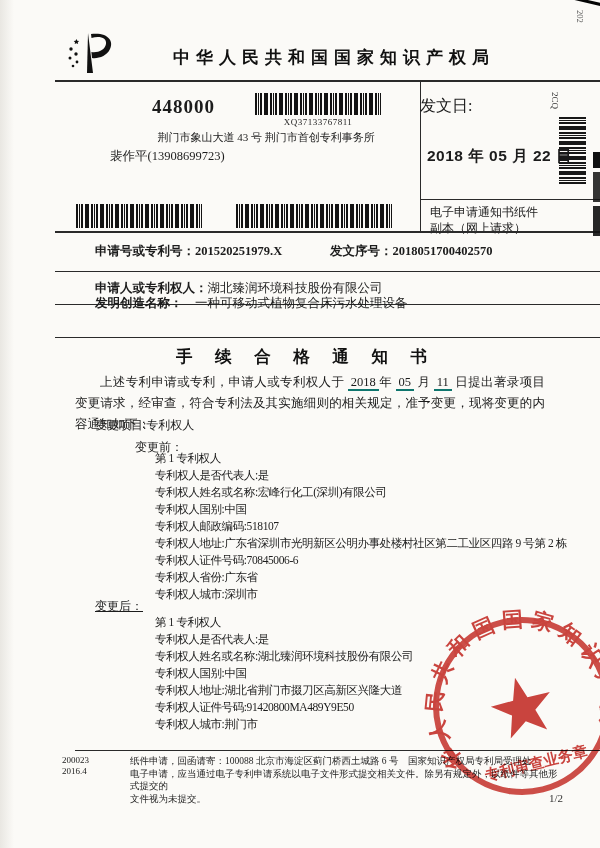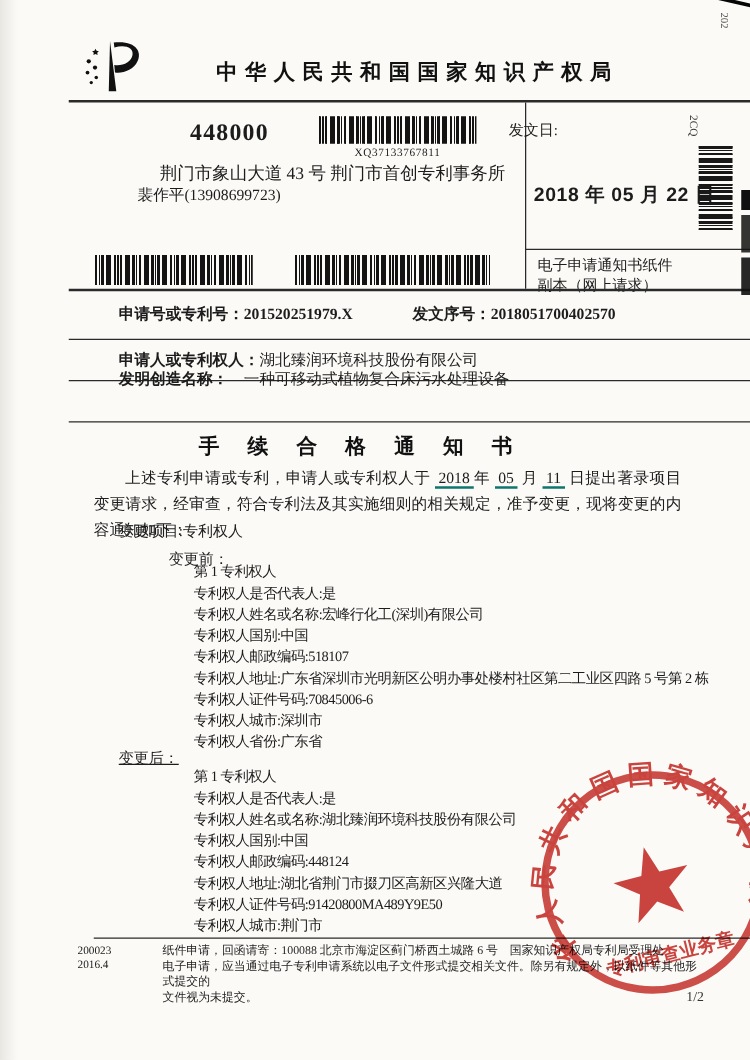--- a/index.html
+++ b/index.html
@@ -17,30 +17,30 @@
   .rule{background:#2a2a2a;}
   
   .postal{left:152px;top:96px;font-size:19px;font-weight:700;letter-spacing:1px;}
   .bc-h{background-image:
       repeating-linear-gradient(90deg,#131313 0 2px,rgba(0,0,0,0) 2px 5px),
       repeating-linear-gradient(90deg,#131313 0 1px,rgba(0,0,0,0) 1px 3px);}
   .bc-v{background-image:
       repeating-linear-gradient(0deg,#181818 0 2px,rgba(0,0,0,0) 2px 5px),
       repeating-linear-gradient(0deg,#181818 0 1px,rgba(0,0,0,0) 1px 3px);}
   .bc-cap{left:255px;top:117px;width:126px;text-align:center;font-size:9px;letter-spacing:.5px;}
-  .addr{left:110px;top:130px;width:312px;text-align:center;font-size:14px;white-space:nowrap;}
+  .addr{left:110px;top:130px;width:312px;text-align:center;font-size:11px;white-space:nowrap;}
   .addr2{left:110px;top:148px;width:312px;font-size:12.5px;}
-  .date-label{left:407px;top:96px;font-size:12px;}
+  .date-label{left:420px;top:96px;font-size:16px;}
   .date-val{left:427px;top:146px;font-family:"Liberation Sans","DejaVu Sans",sans-serif;font-size:15.5px;font-weight:700;letter-spacing:.5px;white-space:nowrap;}
   .copy-note{left:430px;top:204px;width:116px;font-size:12px;line-height:16px;}
   
   .inforow{font-size:12.5px;white-space:nowrap;}
   .lbl{font-weight:700;}
   
-  .n-title{left:44px;top:346px;width:490px;text-align:center;font-family:"Liberation Sans","DejaVu Sans",sans-serif;
+  .n-title{left:61px;top:346px;width:490px;text-align:center;font-family:"Liberation Sans","DejaVu Sans",sans-serif;
     font-weight:700;font-size:16.5px;letter-spacing:9px;color:#111;}
   .para{left:75px;top:372px;width:470px;font-size:12.5px;line-height:21px;text-align:justify;text-indent:2em;}
   .u{border-bottom:2px solid #0f766e;padding:0 3px;}
   .chg{font-size:12px;white-space:nowrap;}
   .dl{font-size:11.5px;line-height:17px;letter-spacing:-.4px;white-space:nowrap;}
   
   .foot-no{left:62px;top:755px;font-size:9px;line-height:11px;color:#222;}
   .foot-txt{left:130px;top:755px;width:430px;font-size:9.5px;line-height:12.5px;color:#1e1e1e;}
   .pagenum{left:549px;top:792px;font-size:11px;color:#333;}
   
@@ -105,33 +105,32 @@
 </div>
 
 <div class="abs chg" style="left:95px;top:417px;">变更项目:专利权人</div>
 <div class="abs chg" style="left:95px;top:439px;margin-left:40px;">变更前：</div>
 <div class="abs" style="left:155px;top:450px;">
   <div class="dl">第 1 专利权人</div>
   <div class="dl">专利权人是否代表人:是</div>
   <div class="dl">专利权人姓名或名称:宏峰行化工(深圳)有限公司</div>
   <div class="dl">专利权人国别:中国</div>
   <div class="dl">专利权人邮政编码:518107</div>
-  <div class="dl">专利权人地址:广东省深圳市光明新区公明办事处楼村社区第二工业区四路 5 号第 2 栋</div>
+  <div class="dl">专利权人地址:广东省深圳市光明新区公明办事处楼村社区第二工业区四路 9 号第 2 栋</div>
   <div class="dl">专利权人证件号码:70845006-6</div>
+  <div class="dl">专利权人省份:广东省</div>
   <div class="dl">专利权人城市:深圳市</div>
-  <div class="dl">专利权人省份:广东省</div>
 </div>
 
 <div class="abs chg" style="left:95px;top:598px;text-decoration:underline;">变更后：</div>
 <div class="abs" style="left:155px;top:614px;">
   <div class="dl">第 1 专利权人</div>
   <div class="dl">专利权人是否代表人:是</div>
   <div class="dl">专利权人姓名或名称:湖北臻润环境科技股份有限公司</div>
   <div class="dl">专利权人国别:中国</div>
-  <div class="dl">专利权人邮政编码:448124</div>
   <div class="dl">专利权人地址:湖北省荆门市掇刀区高新区兴隆大道</div>
   <div class="dl">专利权人证件号码:91420800MA489Y9E50</div>
   <div class="dl">专利权人城市:荆门市</div>
 </div>
 
 <div class="abs rule" style="left:75px;top:750px;width:525px;height:1px;"></div>
 <div class="abs foot-no">
   <div>200023</div>
   <div>2016.4</div>
 </div>

